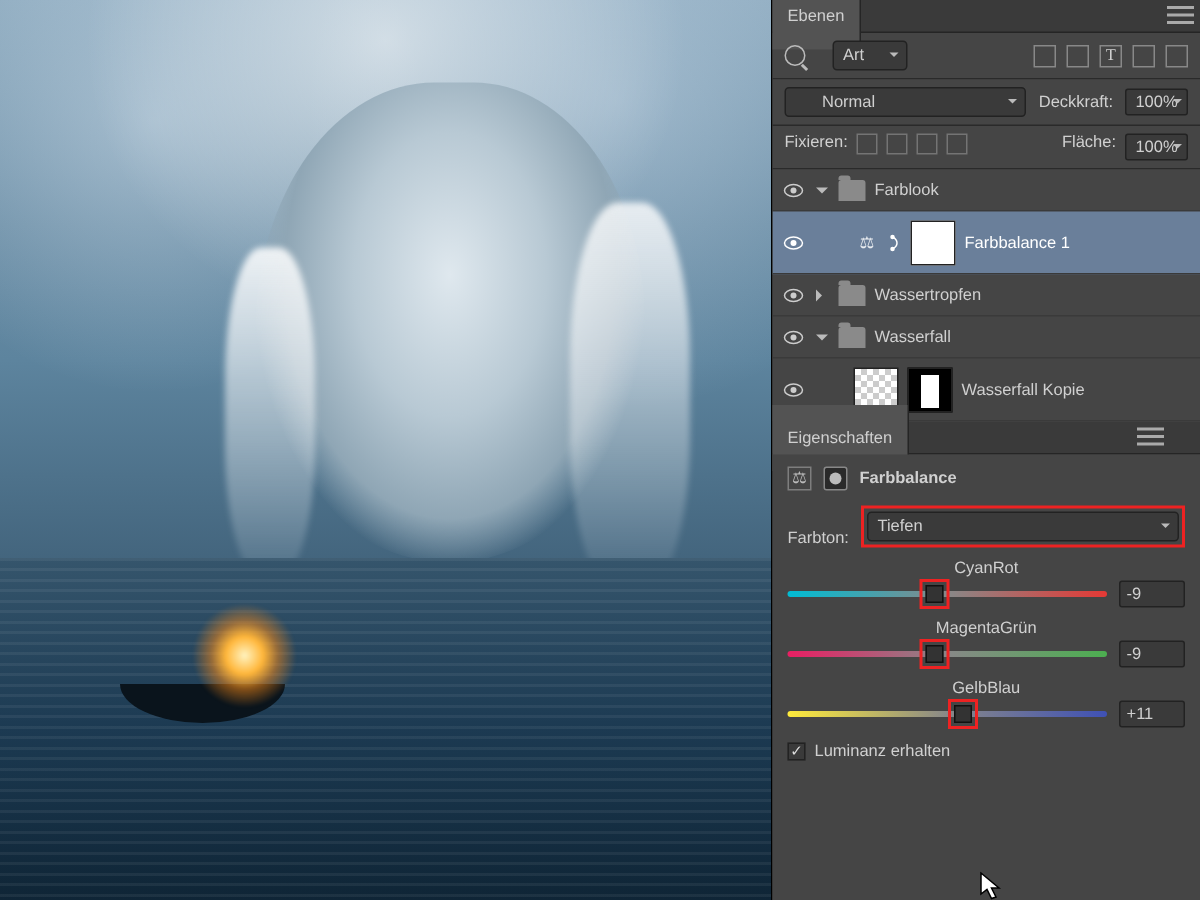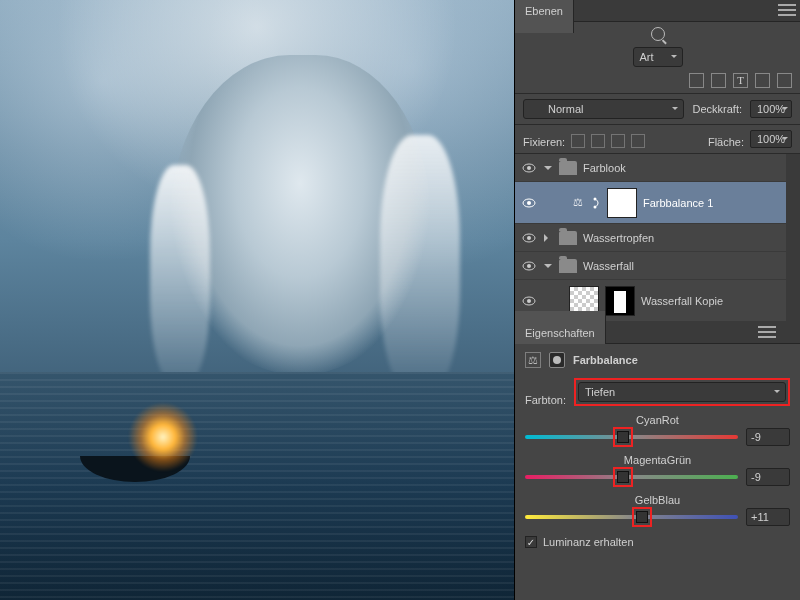--- a/index.html
+++ b/index.html
@@ -17,32 +17,32 @@
   .glow{position:absolute;left:128px;bottom:128px;width:70px;height:70px;border-radius:50%;background:radial-gradient(circle,#fff3c0 0%,#ffb63a 25%,rgba(255,140,20,.5) 45%,transparent 70%);filter:blur(1px);}
   .watermark{position:absolute;left:4px;bottom:4px;color:#fff;font-size:20px;font-weight:bold;opacity:.95;letter-spacing:.5px;}
 
   .panels { width: 286px; background:#535353; display:flex; flex-direction:column; border-left:1px solid #000;}
   .panel-header{background:#3a3a3a;height:22px;display:flex;align-items:center;border-bottom:1px solid #252525;position:relative;}
   .tab{padding:16px 10px;background:#535353;border-right:1px solid #252525;font-size:11px;}
   .panel-menu{position:absolute;right:4px;top:3px;width:18px;height:14px;display:flex;flex-direction:column;justify-content:space-around;}
   .panel-menu span{height:2px;background:#aaa;}
 
   
-  .layers-options{background:#454545;padding:5px 8px;display:flex;align-items:center;gap:6px;border-bottom:1px solid #2a2a2a;flex-direction:column;}
+  .layers-options{background:#454545;padding:5px 8px;display:flex;align-items:center;gap:18px;border-bottom:1px solid #2a2a2a;}
   .search-ic{width:14px;height:14px;border:1.5px solid #bbb;border-radius:50%;position:relative;}
   .search-ic::after{content:"";position:absolute;width:5px;height:1.5px;background:#bbb;bottom:-2px;right:-3px;transform:rotate(45deg);}
   .dropdown{background:#3a3a3a;border:1px solid #222;height:20px;display:flex;align-items:center;padding:0 6px;border-radius:3px;position:relative;min-width:50px;}
   .dropdown::after{content:"";position:absolute;right:5px;top:7px;border:3px solid transparent;border-top-color:#bbb;}
   .layer-icons{display:flex;gap:7px;margin-left:auto;}
   .li-ic{width:15px;height:15px;border:1px solid #888;background:#454545;}
   .row2{background:#454545;padding:5px 8px;display:flex;align-items:center;gap:8px;border-bottom:1px solid #2a2a2a;}
   .row2 .dropdown{flex:1;padding-left:24px;}
   .val-box{background:#3a3a3a;border:1px solid #222;padding:2px 4px;border-radius:2px;min-width:42px;text-align:center;position:relative;}
   .val-box::after{content:"";position:absolute;right:3px;top:6px;border:3px solid transparent;border-top-color:#bbb;}
-  .row3{background:#454545;padding:5px 8px;display:flex;align-items:flex-end;gap:6px;border-bottom:1px solid #2a2a2a;}
+  .row3{background:#454545;padding:5px 8px;display:flex;align-items:flex-start;gap:6px;border-bottom:1px solid #2a2a2a;}
   .lock-ic{width:14px;height:14px;opacity:.7;}
 
   .layer-list{background:#454545;overflow:auto;}
   .layer{display:flex;align-items:center;height:28px;padding:0 6px;gap:6px;border-bottom:1px solid #3a3a3a;}
   .layer.tall{height:42px;}
   .layer.selected{background:#6a7f9a;}
   .layer.selected *{color:#fff;}
   .eye{width:16px;height:16px;display:flex;align-items:center;justify-content:center;}
   .eye svg{width:14px;height:10px;}
   .tw{width:10px;display:flex;justify-content:center;cursor:pointer;}
@@ -132,21 +132,21 @@
   <div class="row3">
     <span>Fixieren:</span>
     <div class="lock-ic li-ic"></div>
     <div class="lock-ic li-ic"></div>
     <div class="lock-ic li-ic"></div>
     <div class="lock-ic li-ic"></div>
     <span style="margin-left:auto">Fläche:</span>
     <div class="val-box"><span>100%</span></div>
   </div>
 
-  <div style="display:flex;">
+  <div style="display:flex;flex-direction:column;">
     <div class="layer-list" style="flex:1">
 
       <div class="layer">
         <div class="eye">
             <svg viewBox="0 0 14 10">
               <ellipse cx="7" cy="5" rx="6" ry="4" fill="none" stroke="#ccc"></ellipse>
               <circle cx="7" cy="5" r="2" fill="#ccc"></circle>
             </svg>
           </div>
         <div class="tw open"></div>

